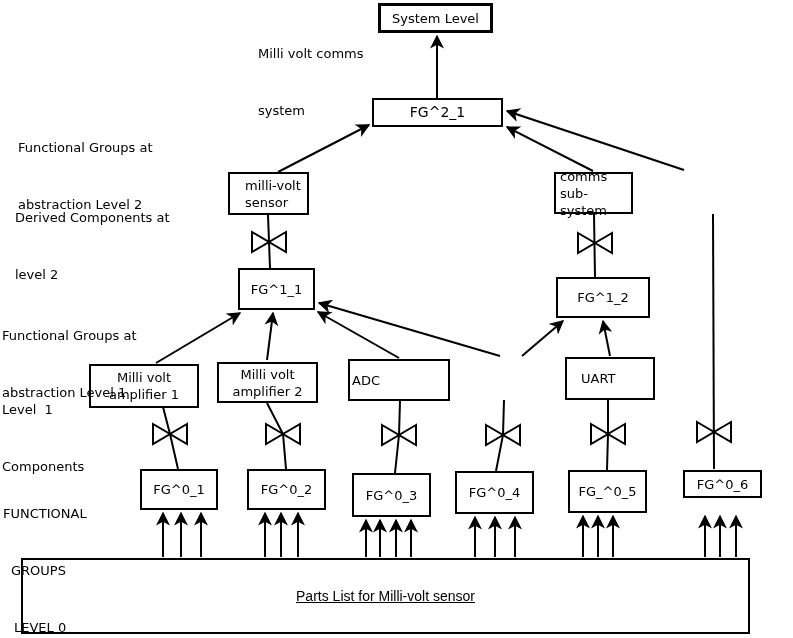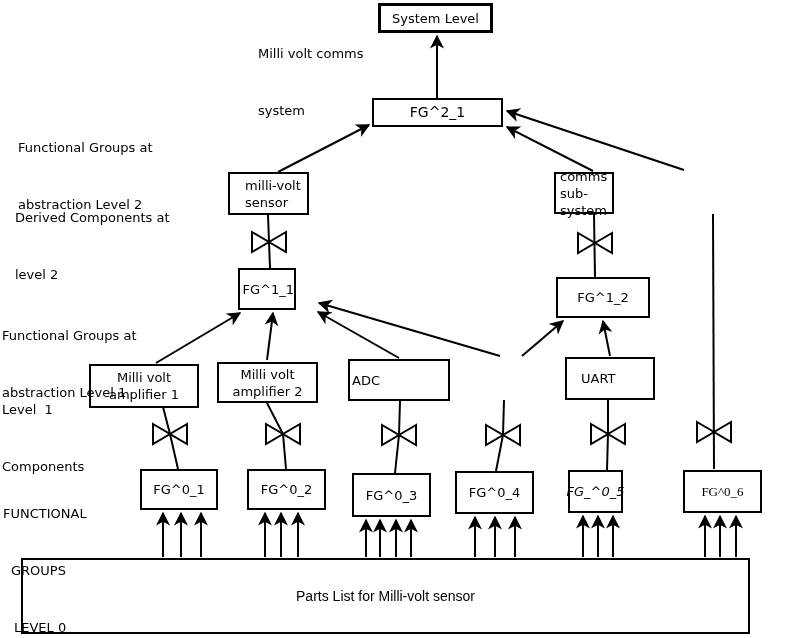--- a/index.html
+++ b/index.html
@@ -7,37 +7,37 @@
          font-family:"DejaVu Sans","Liberation Sans",sans-serif;color:#000;}
   .edges{position:absolute;left:0;top:0;width:793px;height:638px;}
   .node{position:absolute;box-sizing:border-box;border:2px solid #000;background:#fff;
         display:flex;flex-direction:column;justify-content:center;font-size:13px;line-height:17px;}
   .node.center{align-items:center;text-align:center;}
   .node.left{align-items:flex-start;text-align:left;}
   .ann{position:absolute;font-size:13px;line-height:19px;white-space:pre;}
   #n-system{left:378px;top:3px;width:115px;height:30px;border-width:3px;}
   #n-fg2_1{left:372px;top:98px;width:131px;height:29px;font-size:14px;}
   #n-mv{left:228px;top:172px;width:81px;height:43px;padding-left:15px;}
-  #n-comms{left:554px;top:172px;width:60px;height:42px;padding-left:4px;}
+  #n-comms{left:554px;top:172px;width:79px;height:42px;padding-left:4px;}
   #n-micro{left:678px;top:172px;width:112px;height:42px;padding-left:20px;}
-  #n-fg1_1{left:238px;top:268px;width:58px;height:42px;align-items:flex-end;}
+  #n-fg1_1{left:238px;top:268px;width:77px;height:42px;}
   #n-fg1_2{left:556px;top:277px;width:94px;height:41px;}
   #n-amp1{left:89px;top:364px;width:110px;height:44px;}
   #n-amp2{left:217px;top:362px;width:101px;height:41px;}
   #n-adc{left:348px;top:359px;width:102px;height:42px;padding-left:2px;}
   #n-psu{left:460px;top:357px;width:88px;height:43px;padding-left:4px;}
   #n-uart{left:565px;top:357px;width:90px;height:43px;padding-left:14px;}
   #n-fg0_1{left:140px;top:469px;width:78px;height:41px;}
   #n-fg0_2{left:247px;top:469px;width:79px;height:41px;}
   #n-fg0_3{left:352px;top:473px;width:79px;height:44px;}
   #n-fg0_4{left:455px;top:471px;width:79px;height:43px;}
-  #n-fg0_5{left:568px;top:470px;width:55px;height:43px;font-style:italic;}
-  #n-fg0_6{left:683px;top:470px;width:79px;height:43px;font-family:Liberation Serif, serif;}
+  #n-fg0_5{left:568px;top:470px;width:79px;height:43px;}
+  #n-fg0_6{left:683px;top:470px;width:79px;height:28px;}
   #n-parts{left:21px;top:558px;width:729px;height:76px;
-           font-family:"Liberation Sans",sans-serif;font-size:14px;}
+           font-family:"Liberation Sans",sans-serif;font-size:14px;text-decoration:underline;}
   #a-top{left:258px;top:6px;}
   #a-fg2{left:18px;top:100px;}
   #a-dc2{left:15px;top:170px;}
   #a-fg1{left:2px;top:288px;}
   #a-l1c{left:2px;top:362px;}
   #a-fg0{left:3px;top:466px;}
   #a-fg0 div:nth-child(2){margin-left:8px;}
   #a-fg0 div:nth-child(3){margin-left:11px;}
   .edges line,.edges polyline{stroke:#000;stroke-width:2;fill:none;}
   .edges path.bowtie{stroke:#000;stroke-width:2;fill:#fff;stroke-linejoin:miter;}

